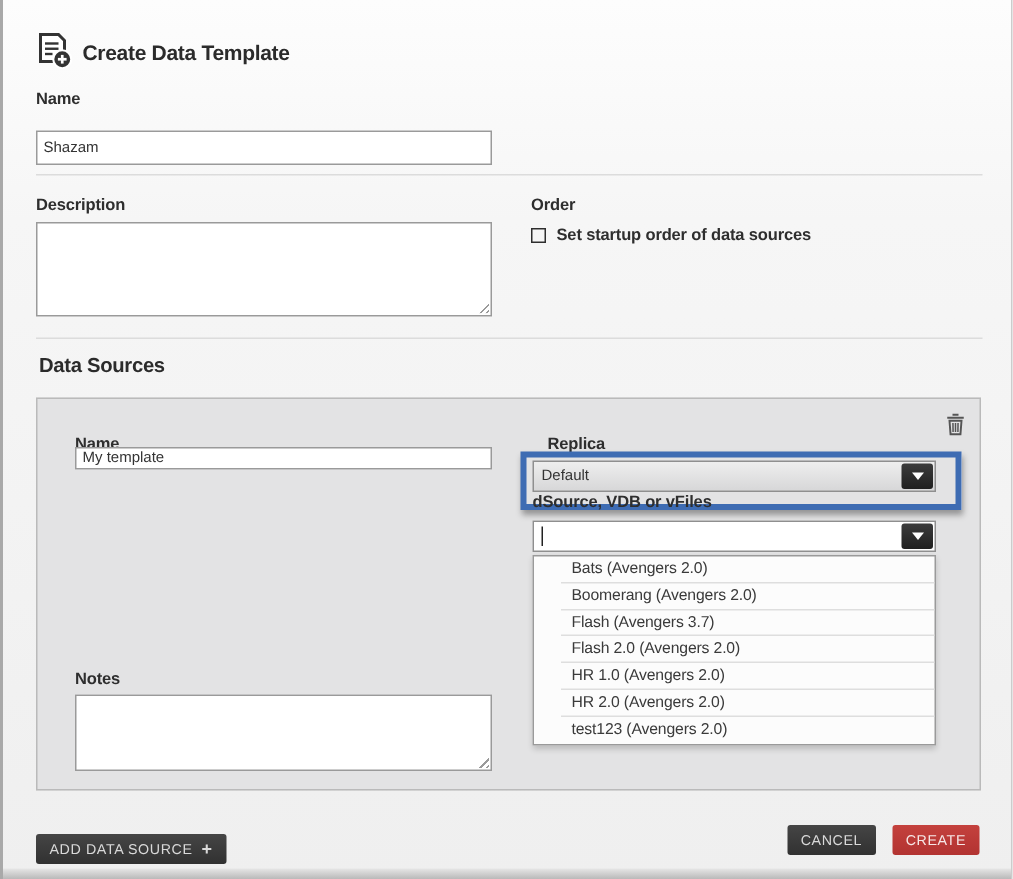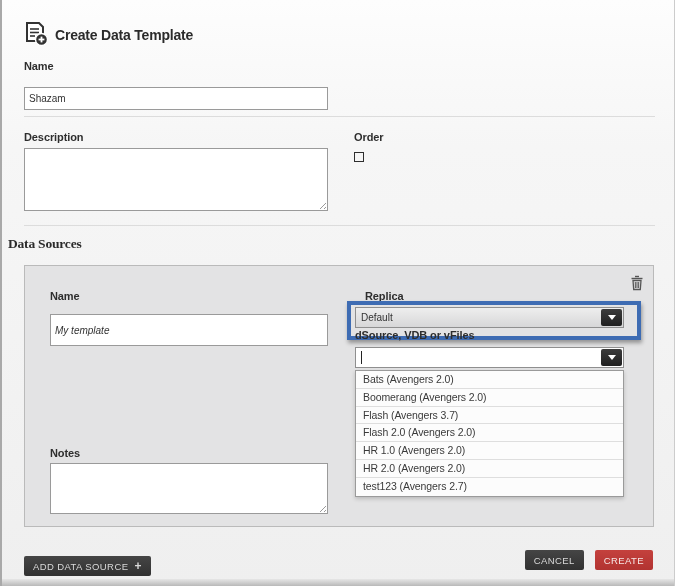--- a/index.html
+++ b/index.html
@@ -70,20 +70,21 @@
     border-top:5px solid #fff;
   }
   .combo{
     box-sizing:border-box;border:1px solid #8f8f8f;background:#fff;
     display:flex;align-items:center;justify-content:space-between;padding-left:5px;
   }
   .cursor{width:1px;height:13px;background:#222;}
   .options-list{
     box-sizing:border-box;background:#fcfcfc;border:1px solid #9a9a9a;
     box-shadow:0 2px 4px rgba(0,0,0,0.18);
+    padding-left:18px;
   }
   .option-row{
     position:relative;height:17.8px;line-height:17.8px;padding-left:7px;
     font-size:10.5px;color:#3a3a3a;border-bottom:1px solid #dedede;
     box-sizing:border-box;letter-spacing:-0.1px;
   }
   .option-row:last-child{border-bottom:none;}
   .option-row.annotated::before{
     content:"";position:absolute;left:-2px;top:-1px;width:126px;height:17px;
     border:3px solid var(--blue);box-shadow:1px 2px 3px rgba(0,0,0,0.35);
@@ -133,40 +134,41 @@
 
   <div class="abs divider" style="left:22px;top:116px;width:631px;"></div>
 
   <div class="abs label" style="left:22px;top:131px;">Description</div>
   <div class="abs textarea" style="left:22px;top:148px;width:304px;height:63px;">
       <span class="grip"></span>
     </div>
 
   <div class="abs label" style="left:352px;top:131px;">Order</div>
   <span class="abs checkbox" style="left:352px;top:152px;"></span>
+  <div class="abs order-check-label" style="left:369px;top:151px;">Set startup order of data sources</div>
 
   <div class="abs divider" style="left:22px;top:225px;width:631px;"></div>
 
-  <div class="abs section-title" style="left:6px;top:236px;font-family:Liberation Serif, serif;">Data Sources</div>
+  <div class="abs section-title" style="left:24px;top:236px;">Data Sources</div>
 
   <div class="abs panel" style="left:22px;top:265px;width:630px;height:262px;">
 
     <span class="abs" style="right:9px;top:9px;width:14px;height:16px;">
       <svg width="14" height="16" viewBox="0 0 14 16">
         <path d="M5 1.5 h4" stroke="#555" stroke-width="1.4" fill="none"></path>
         <line x1="1.5" y1="3.5" x2="12.5" y2="3.5" stroke="#555" stroke-width="1.4"></line>
         <path d="M3 5.5 h8 l-0.7 9 h-6.6 z" fill="none" stroke="#555" stroke-width="1.3"></path>
         <line x1="5.3" y1="7" x2="5.4" y2="13" stroke="#555" stroke-width="1"></line>
         <line x1="7" y1="7" x2="7" y2="13" stroke="#555" stroke-width="1"></line>
         <line x1="8.7" y1="7" x2="8.6" y2="13" stroke="#555" stroke-width="1"></line>
       </svg>
     </span>
 
     <div class="abs label" style="left:25px;top:24px;">Name</div>
-    <input class="abs text-input" style="left: 25px; top: 48px; width: 278px; height: 32px; font-style: italic;" value="My template">
+    <input class="abs text-input" style="left: 25px; top: 32px; width: 278px; height: 15px;" value="My template">
 
     <div class="abs label" style="left:25px;top:181px;">Notes</div>
     <div class="abs textarea" style="left:25px;top:197px;width:278px;height:51px;">
         <span class="grip"></span>
       </div>
 
     <div class="abs label" style="left:330px;top:24px;margin-left:10px;">Replica</div>
     <div class="abs select" style="left:330px;top:41px;width:269px;height:21px;">
       <span class="sel-text">Default</span>
       <span class="arrow-btn">
@@ -184,21 +186,21 @@
         </span>
     </div>
 
     <div class="abs options-list" style="left:330px;top:104px;width:269px;" id="options-list">
         <div class="option-row">Bats (Avengers 2.0)</div>
         <div class="option-row">Boomerang (Avengers 2.0)</div>
         <div class="option-row">Flash (Avengers 3.7)</div>
         <div class="option-row">Flash 2.0 (Avengers 2.0)</div>
         <div class="option-row">HR 1.0 (Avengers 2.0)</div>
         <div class="option-row">HR 2.0 (Avengers 2.0)</div>
-        <div class="option-row">test123 (Avengers 2.7)</div>
+        <div class="option-row">test123 (Avengers 2.0)</div>
       </div>
   </div>
 
   <button class="abs btn-dark" style="left:22px;top:556px;">
     <span>ADD DATA SOURCE</span>
     <span class="plus-glyph">+</span>
   </button>
 
   <div class="abs footer-right" style="right:21px;top:550px;">
     <button class="btn-dark">CANCEL</button>

